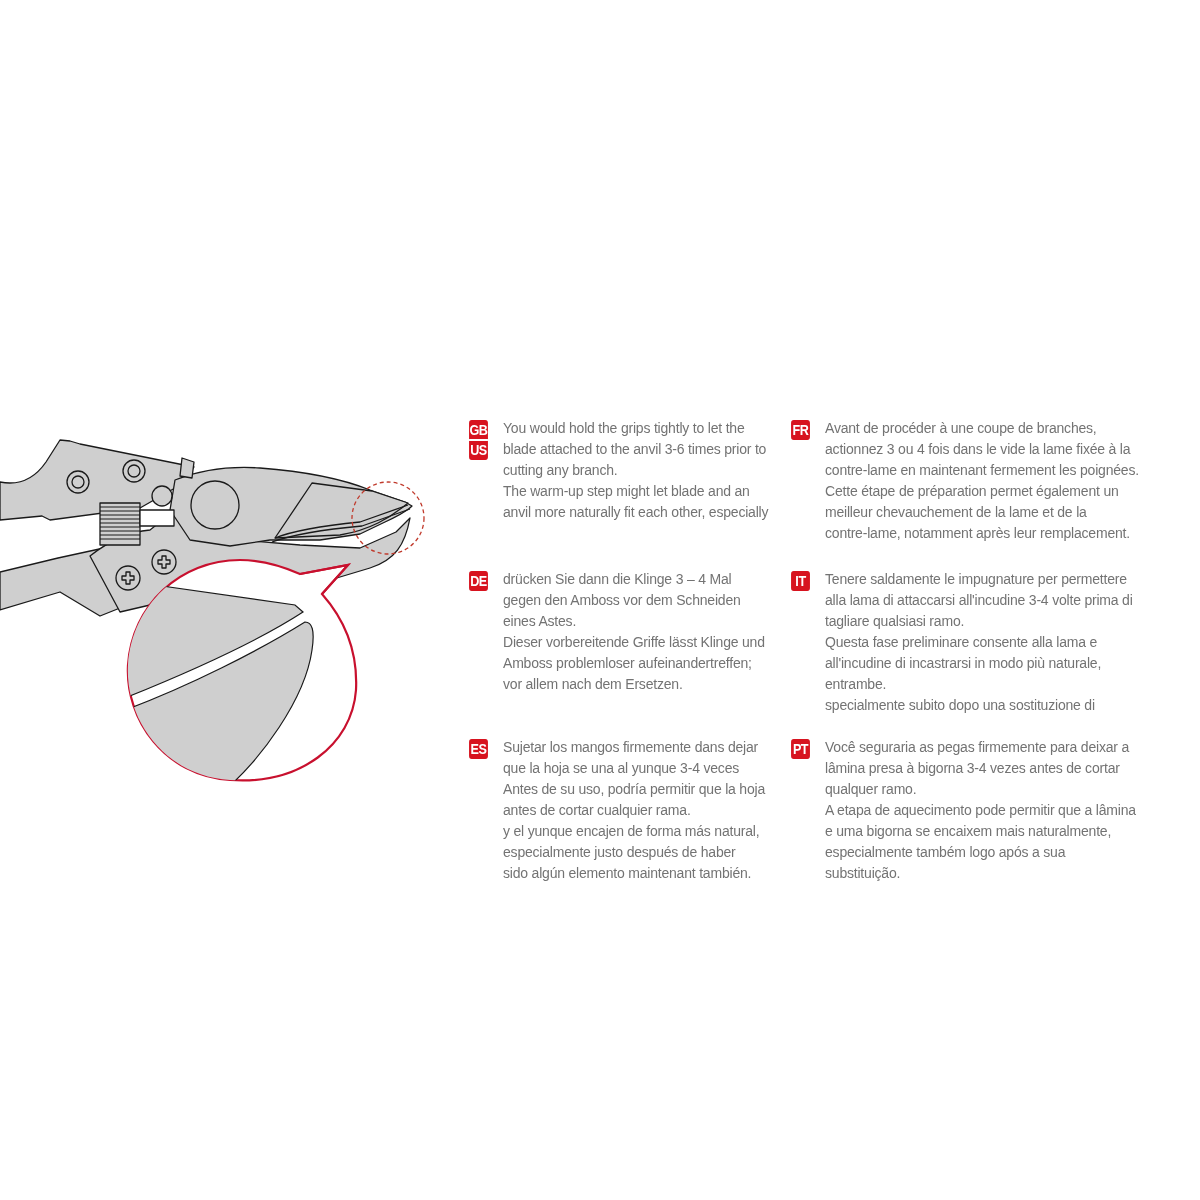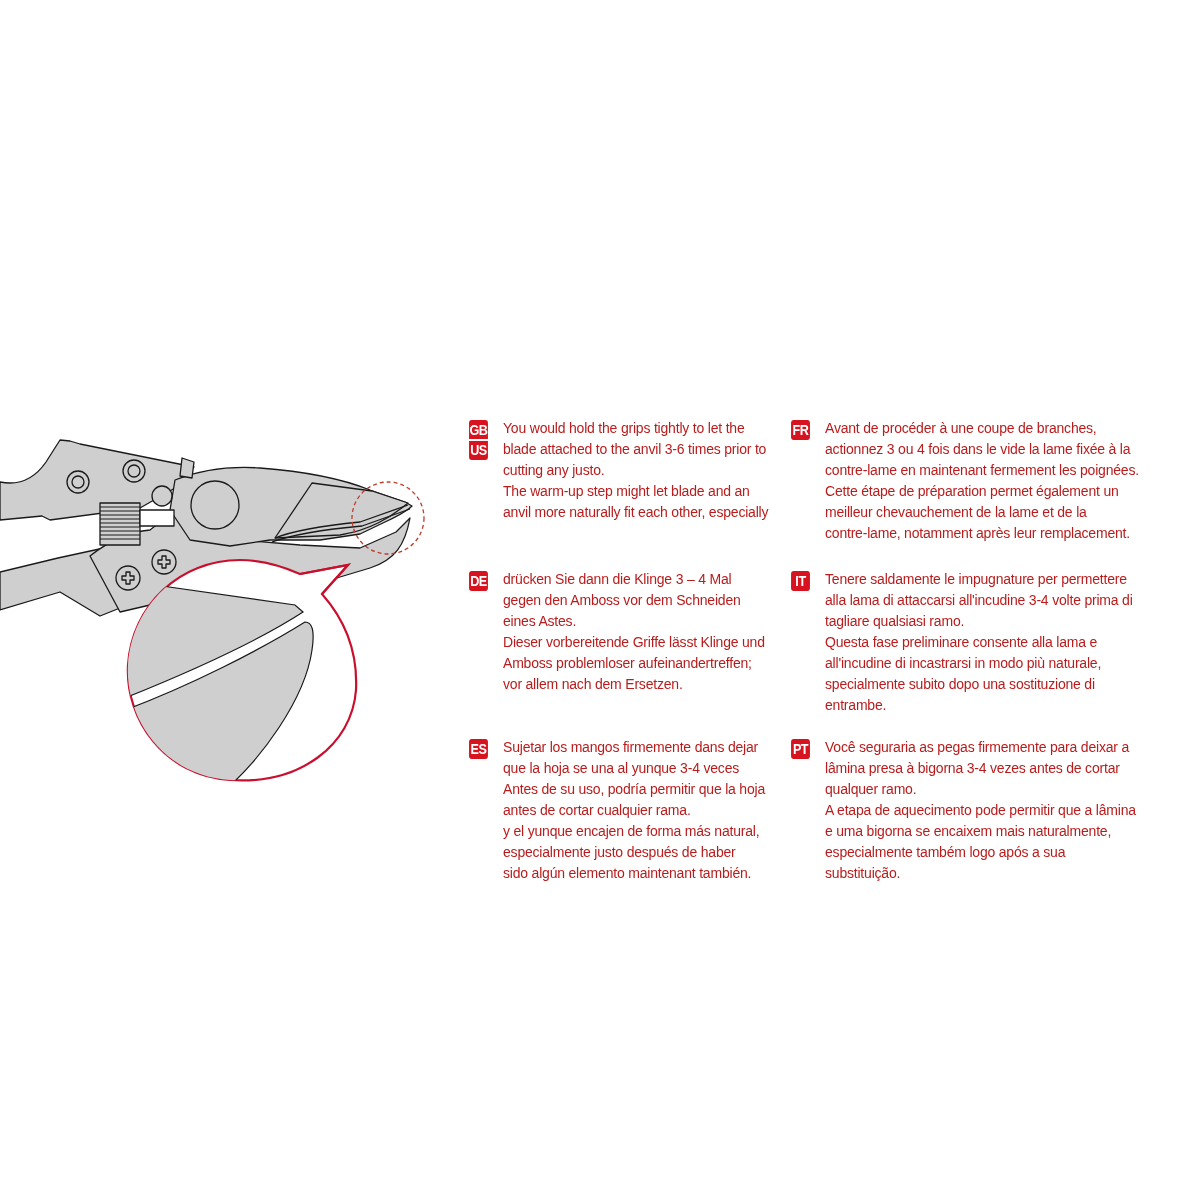--- a/index.html
+++ b/index.html
@@ -10,21 +10,21 @@
       position: absolute; left: 0; top: 2px;
       background: #d7131f; color: #fff; border-radius: 3px;
       font-family: "Liberation Sans", sans-serif; font-weight: bold;
       font-size: 14px; line-height: 16px; text-align: center;
       width: 21px; padding: 2px 0; letter-spacing: -0.5px;
       transform: scaleX(0.9);
     }
     .badge .sep { display: block; height: 2px; background: #fff; margin: 1px 0; }
     .text {
       position: absolute; left: 35px; top: 0; width: 330px;
-      color: #b91c1c; font-size: 14px; line-height: 21px;
+      color: #737373; font-size: 14px; line-height: 21px;
       letter-spacing: -0.2px;
     }
     .text p { margin: 0; }
   </style>
 </head>
 <body>
 
 <div class="illustration">
   <svg width="440" height="380" viewBox="0 420 440 380" xmlns="http://www.w3.org/2000/svg">
     <g stroke="#1a1a1a" stroke-width="1.3" fill="#cfcfcf" stroke-linejoin="round">
@@ -89,21 +89,21 @@
 
 <div class="block" style="left:468px; top:418px;">
   <div class="badge" style="top:2px;">
     <span>GB</span>
     <span class="sep"></span>
     <span>US</span>
   </div>
   <div class="text">
     <p>You would hold the grips tightly to let the</p>
     <p>blade attached to the anvil 3-6 times prior to</p>
-    <p>cutting any justo.</p>
+    <p>cutting any branch.</p>
     <p>The warm-up step might let blade and an</p>
     <p>anvil more naturally fit each other, especially</p>
   </div>
 </div>
 
 <div class="block" style="left:790px; top:418px;">
   <div class="badge">
     <span>FR</span>
   </div>
   <div class="text" style="width:350px;">
@@ -133,22 +133,22 @@
 <div class="block" style="left:790px; top:569px;">
   <div class="badge">
     <span>IT</span>
   </div>
   <div class="text" style="width:350px;">
     <p>Tenere saldamente le impugnature per permettere</p>
     <p>alla lama di attaccarsi all'incudine 3-4 volte prima di</p>
     <p>tagliare qualsiasi ramo.</p>
     <p>Questa fase preliminare consente alla lama e</p>
     <p>all'incudine di incastrarsi in modo più naturale,</p>
+    <p>entrambe.</p>
     <p>specialmente subito dopo una sostituzione di</p>
-    <p>entrambe.</p>
   </div>
 </div>
 
 <div class="block" style="left:468px; top:737px;">
   <div class="badge">
     <span>ES</span>
   </div>
   <div class="text">
     <p>Sujetar los mangos firmemente dans dejar</p>
     <p>que la hoja se una al yunque 3-4 veces</p>

